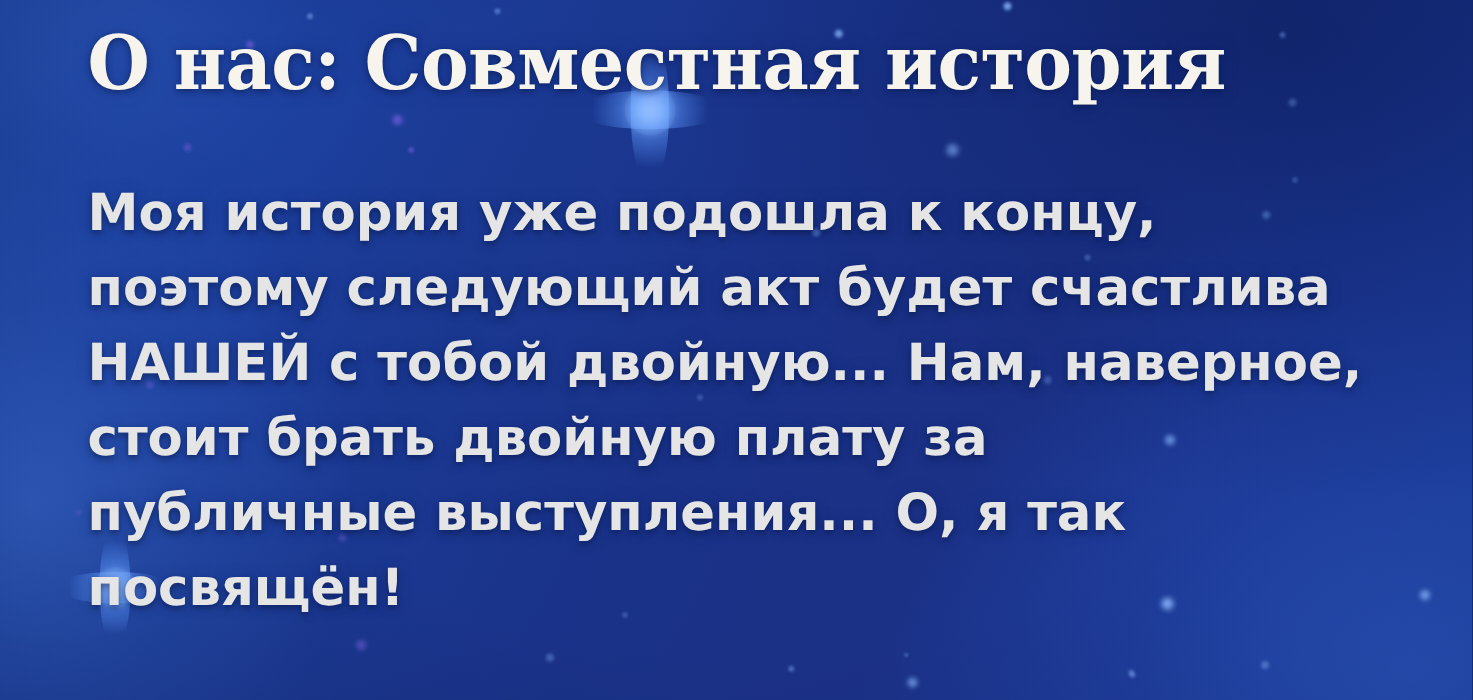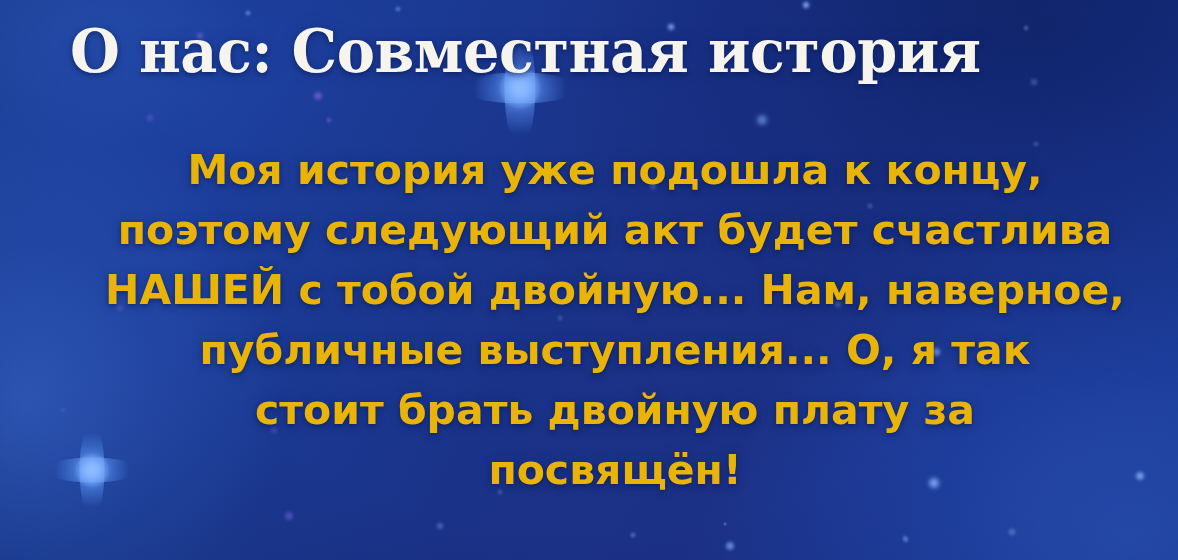--- a/index.html
+++ b/index.html
@@ -113,21 +113,20 @@
   }
 
   
   .content {
     position: absolute;
     left: 0;
     top: 0;
     width: 1002px;
     height: 560px;
     z-index: 5;
-    text-align: center;
   }
 
   .slide-title {
     position: absolute;
     left: 70px;
     top: 19px;
     margin: 0;
     font-family: "DejaVu Serif", "Liberation Serif", serif;
     font-weight: bold;
     font-size: 60px;
@@ -145,21 +144,21 @@
   .slide-body {
     position: absolute;
     left: 70px;
     top: 140px;
     width: 1090px;
     margin: 0;
     font-family: "DejaVu Sans", "Liberation Sans", sans-serif;
     font-weight: bold;
     font-size: 41px;
     line-height: 60px;
-    color: #eab308;
+    color: #e5e5e5;
     text-shadow:
       0 2px 5px rgba(6,18,62,0.5),
       0 0 12px rgba(20,50,130,0.3);
   }
 
   .body-line {
     display: block;
     white-space: nowrap;
   }
 </style>
@@ -218,19 +217,19 @@
       <div class="dot" style="left: 557px; top: 315px; width: 6px; height: 6px; opacity: 0.3; background: radial-gradient(circle, rgb(140, 185, 255) 0%, rgba(140, 185, 255, 0.8) 38%, rgba(140, 185, 255, 0) 78%); filter: blur(1.05px);"></div>
     </div>
 
   <div class="content">
     <h1 class="slide-title">О нас: Совместная история</h1>
 
     <div class="slide-body" id="slide-body">
         <span class="body-line">Моя история уже подошла к концу,</span>
         <span class="body-line">поэтому следующий акт будет счастлива</span>
         <span class="body-line">НАШЕЙ с тобой двойную... Нам, наверное,</span>
+        <span class="body-line">стоит брать двойную плату за</span>
         <span class="body-line">публичные выступления... О, я так</span>
-        <span class="body-line">стоит брать двойную плату за</span>
         <span class="body-line">посвящён!</span>
       </div>
   </div>
 
 </div>
 
 </body></html>

